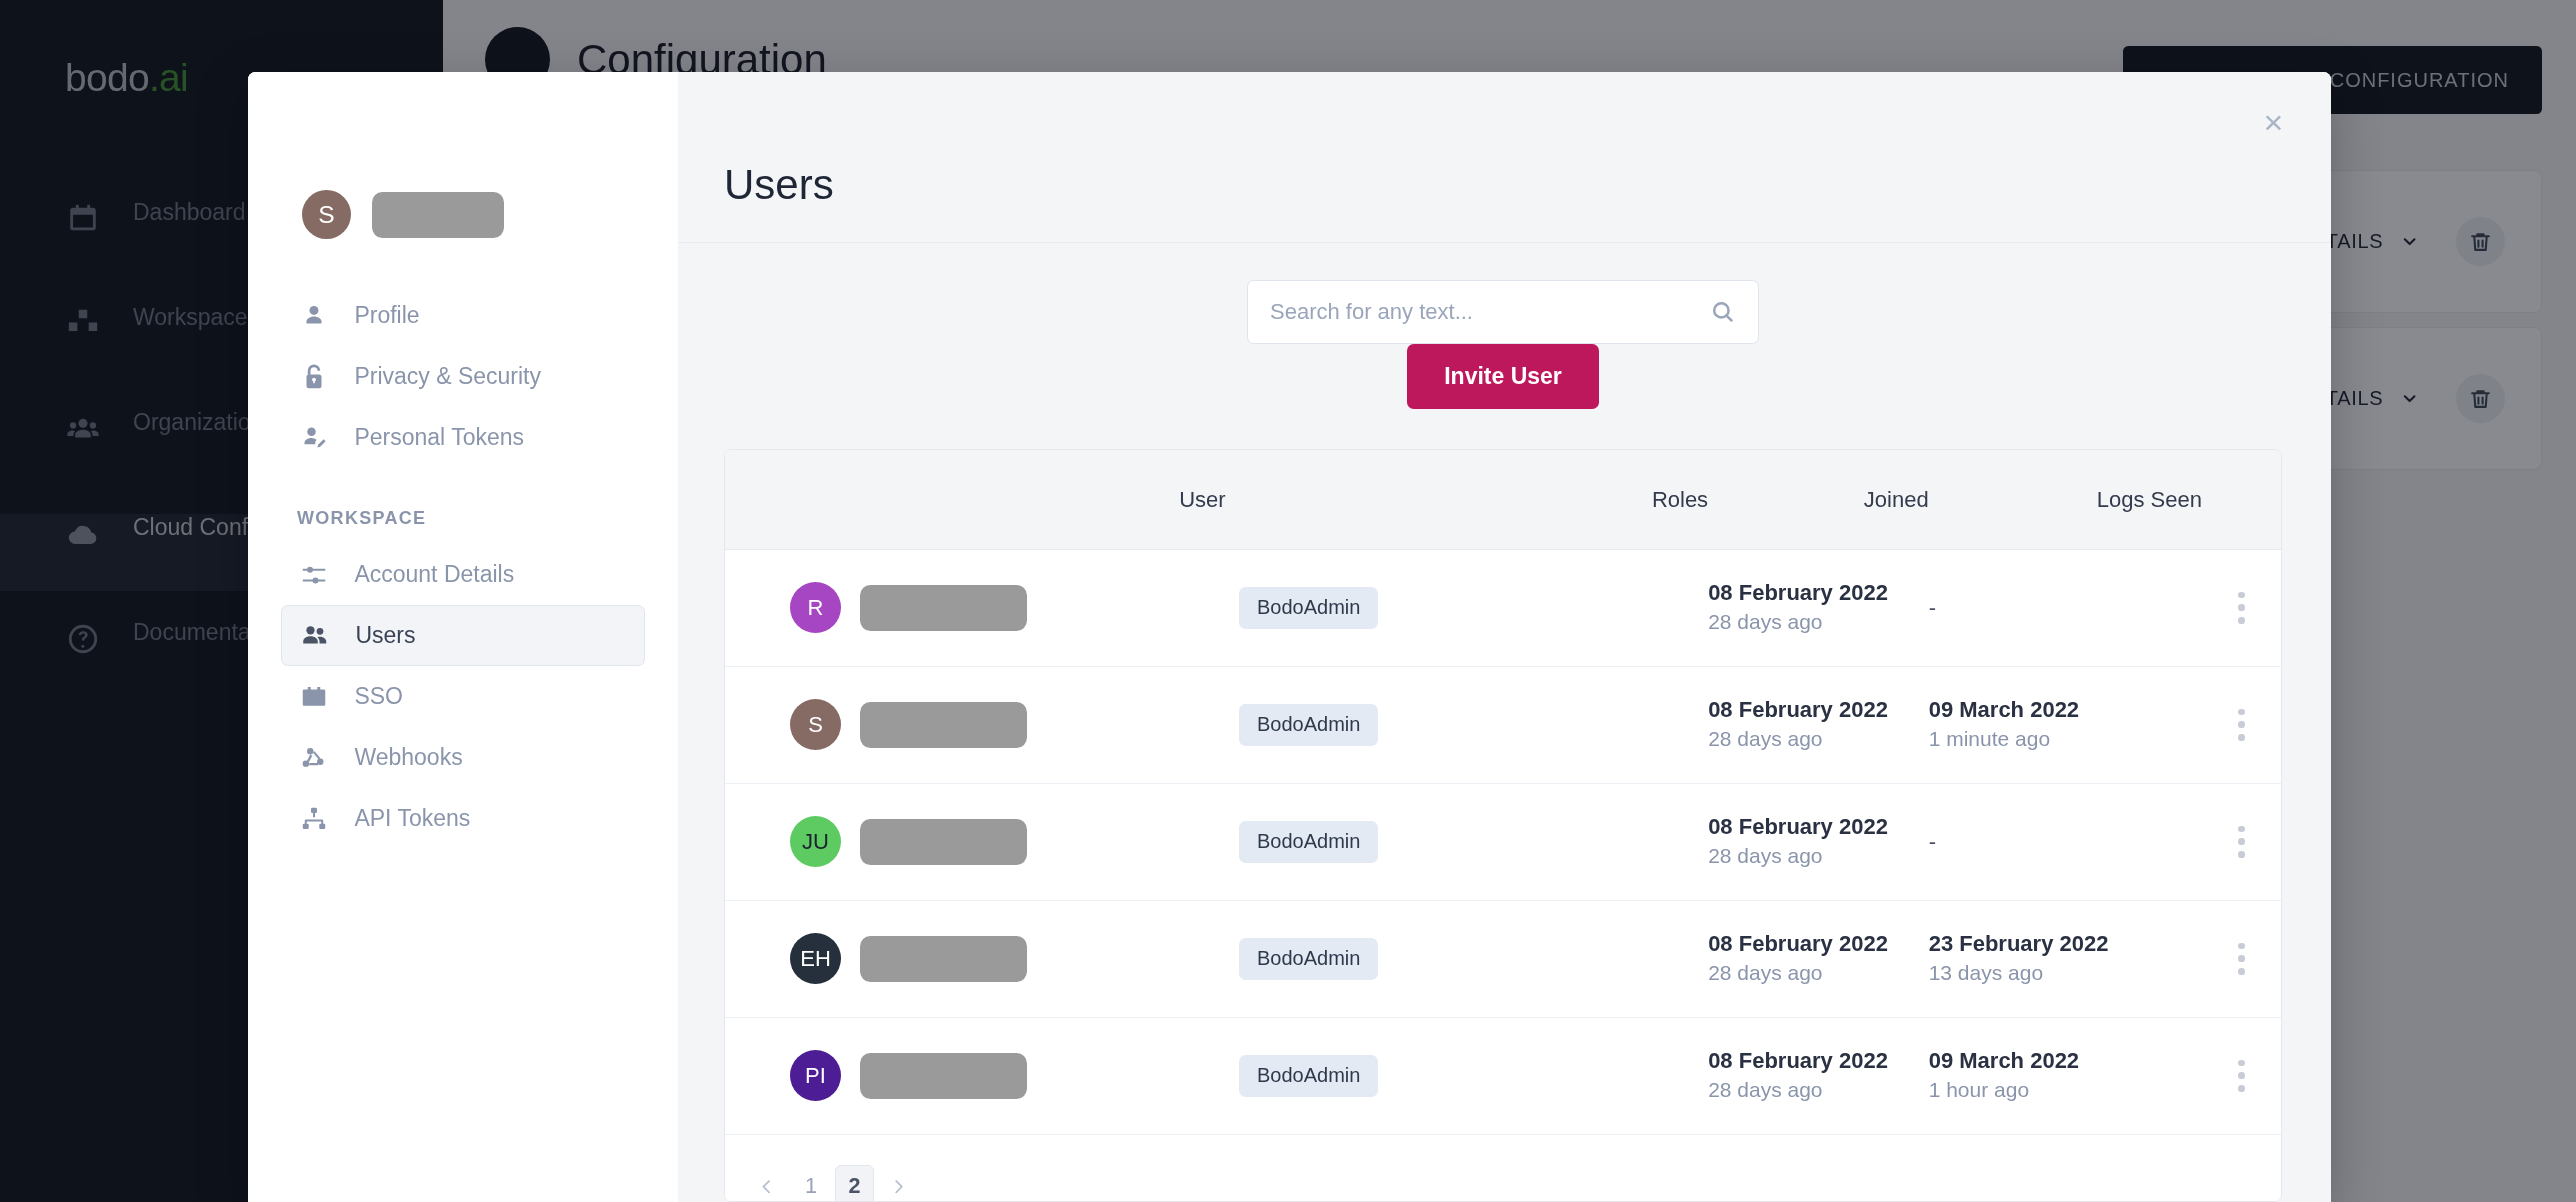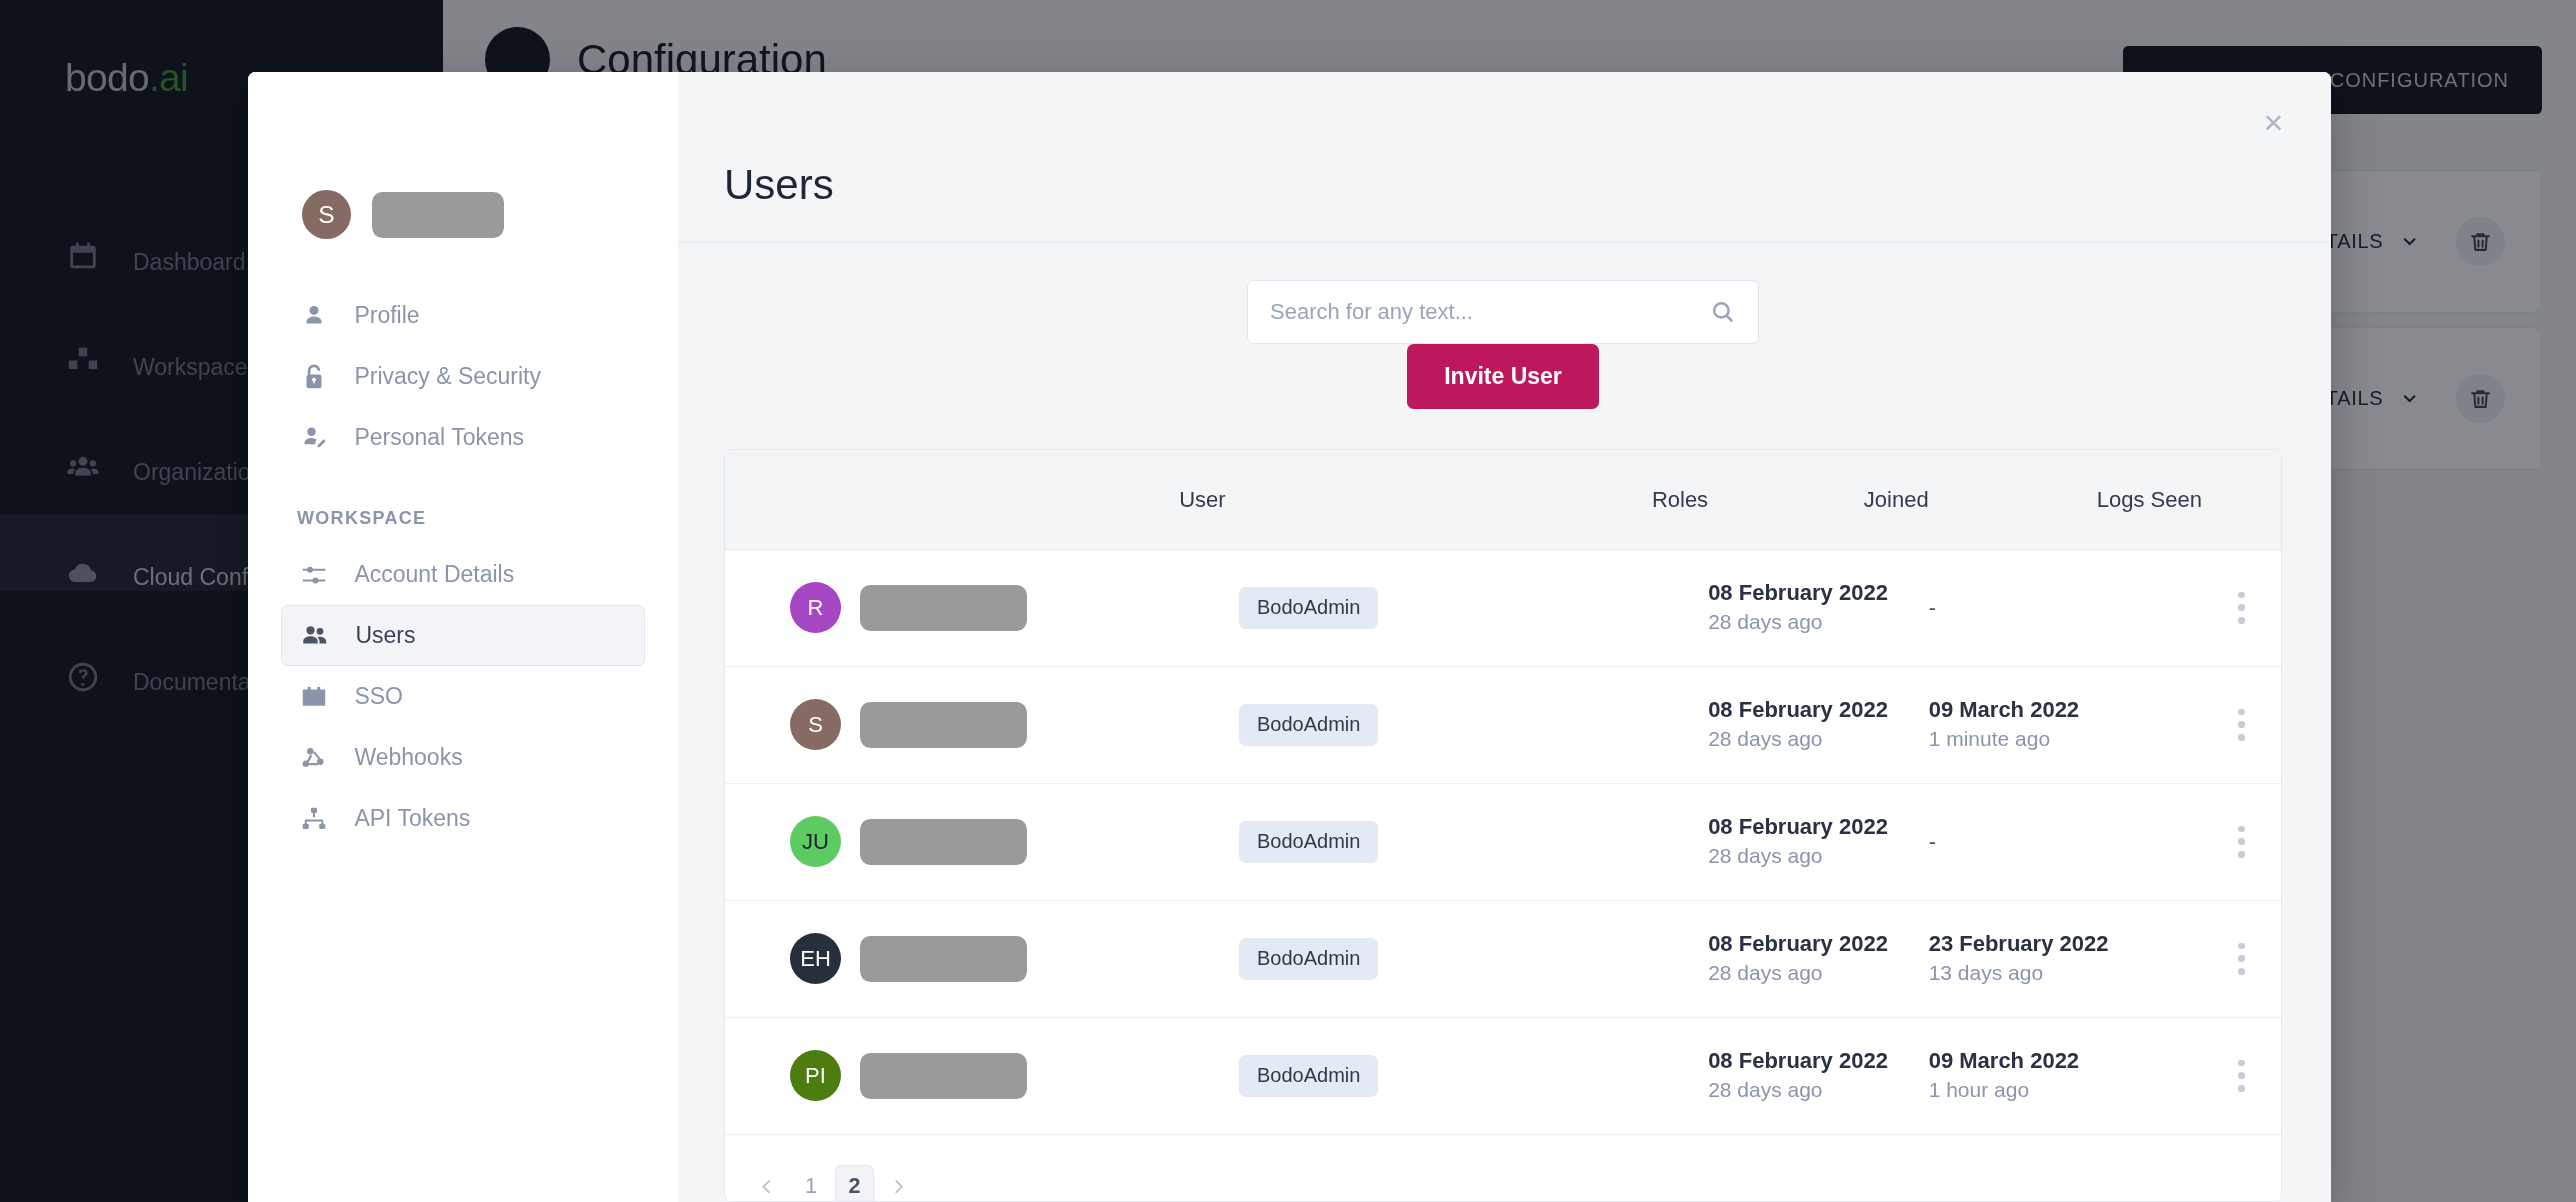--- a/index.html
+++ b/index.html
@@ -19,21 +19,21 @@
   }
   .app-logo {
     position: absolute; left: 65px; top: 58px;
     font-size: 39px; letter-spacing: -0.7px; font-weight: 300;
     color: #b9bcc2; line-height: 1;
   }
   .app-logo .dot-ai { color: #3e8e2a; }
 
   .app-nav { position: absolute; left: 0; top: 199px; width: 443px; }
   .app-nav-item {
-    position: relative; display: flex; align-items: flex-end;
+    position: relative; display: flex; align-items: flex-start;
     height: 77px; padding-left: 63px; gap: 31px;
     color: #6c7280; font-size: 23px;
   }
   .app-nav-item.active { background: #1b1f2a; color: #c7cad0; }
   .app-nav-item .nav-ico { width: 39px; height: 39px; display: flex; align-items: center; justify-content: center; }
   .app-nav-item .nav-ico svg { width: 34px; height: 34px; fill: #6c7280; }
   .app-nav-item.active .nav-ico svg { fill: #8a8f99; }
   .app-nav-spacer { height: 28px; }
 
   .app-main { position: absolute; left: 443px; top: 0; right: 0; bottom: 0; }
@@ -501,21 +501,21 @@
                 <div class="kebab">
                   <i></i>
                   <i></i>
                   <i></i>
                 </div>
               </td>
             </tr>
             <tr>
               <td class="col-user">
                 <div class="user-cell">
-                  <div class="avatar" style="background:#4d7c0f;color:#ffffff">PI</div>
+                  <div class="avatar" style="background:#4c1d95;color:#ffffff">PI</div>
                   <div class="name-redacted"></div>
                 </div>
               </td>
               <td class="col-roles"><span style="padding-left:13.4px;display:inline-block"><span class="role-badge">BodoAdmin</span></span></td>
               <td class="col-joined">
                 <div class="date-main">08 February 2022</div>
                 <div class="date-sub">28 days ago</div>
               </td>
               <td class="col-seen">
                 <div class="date-main">09 March 2022</div>

